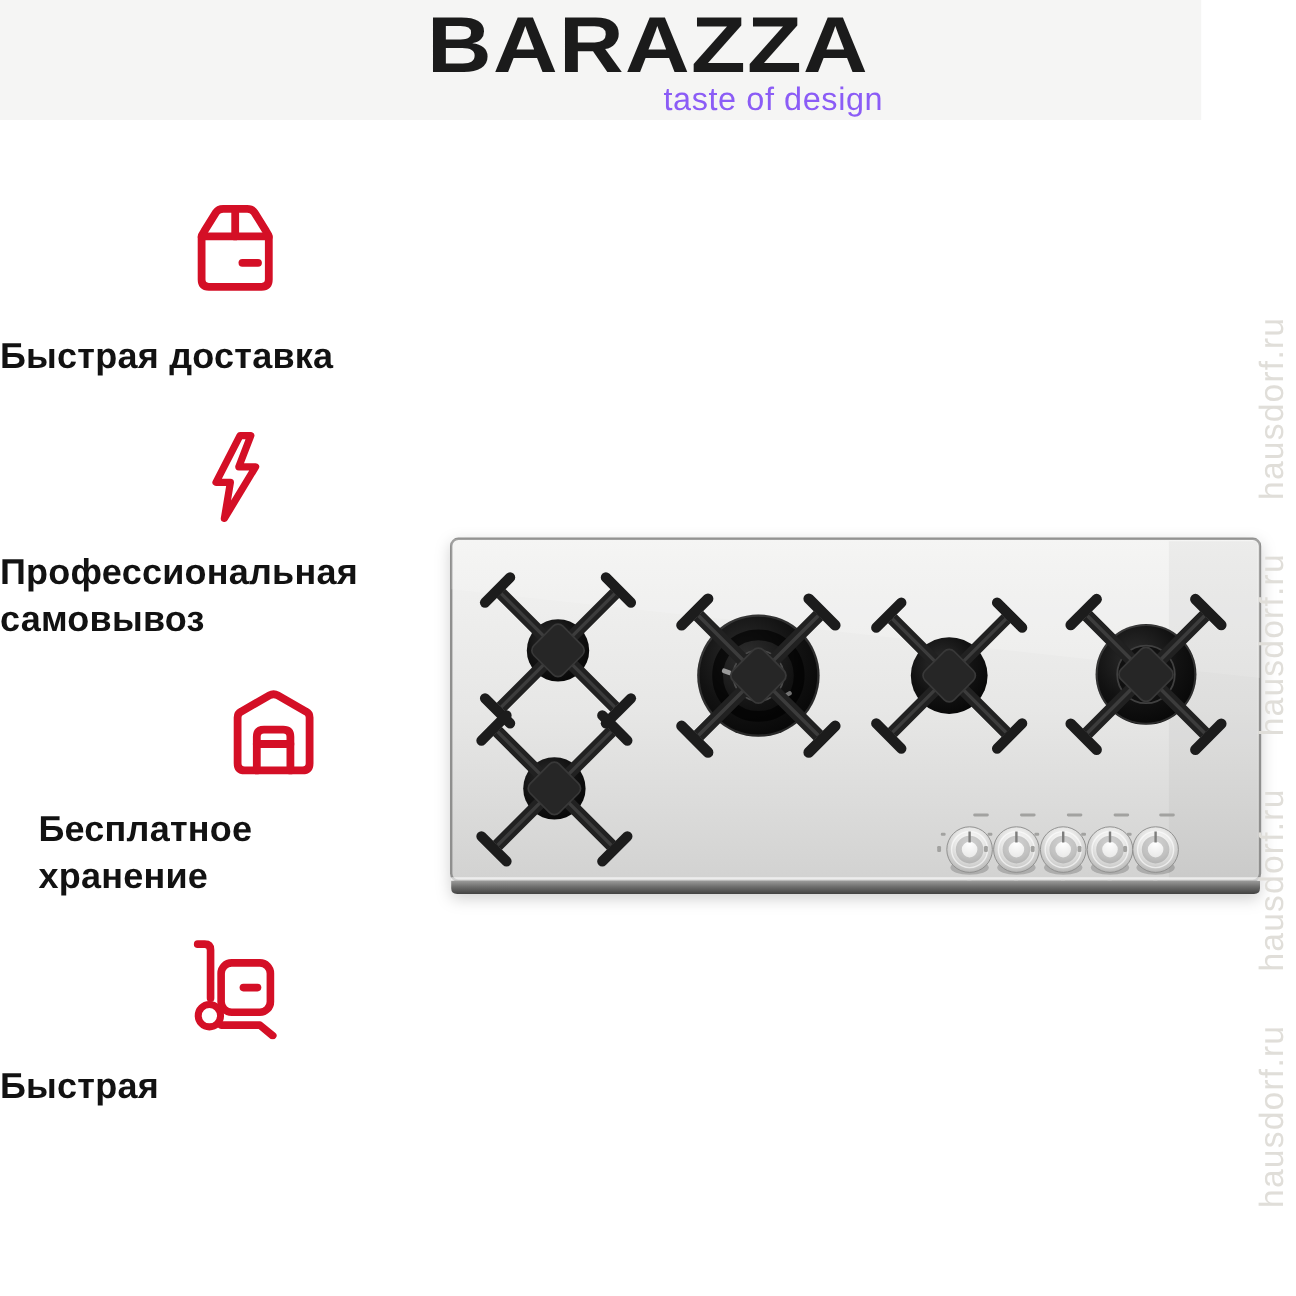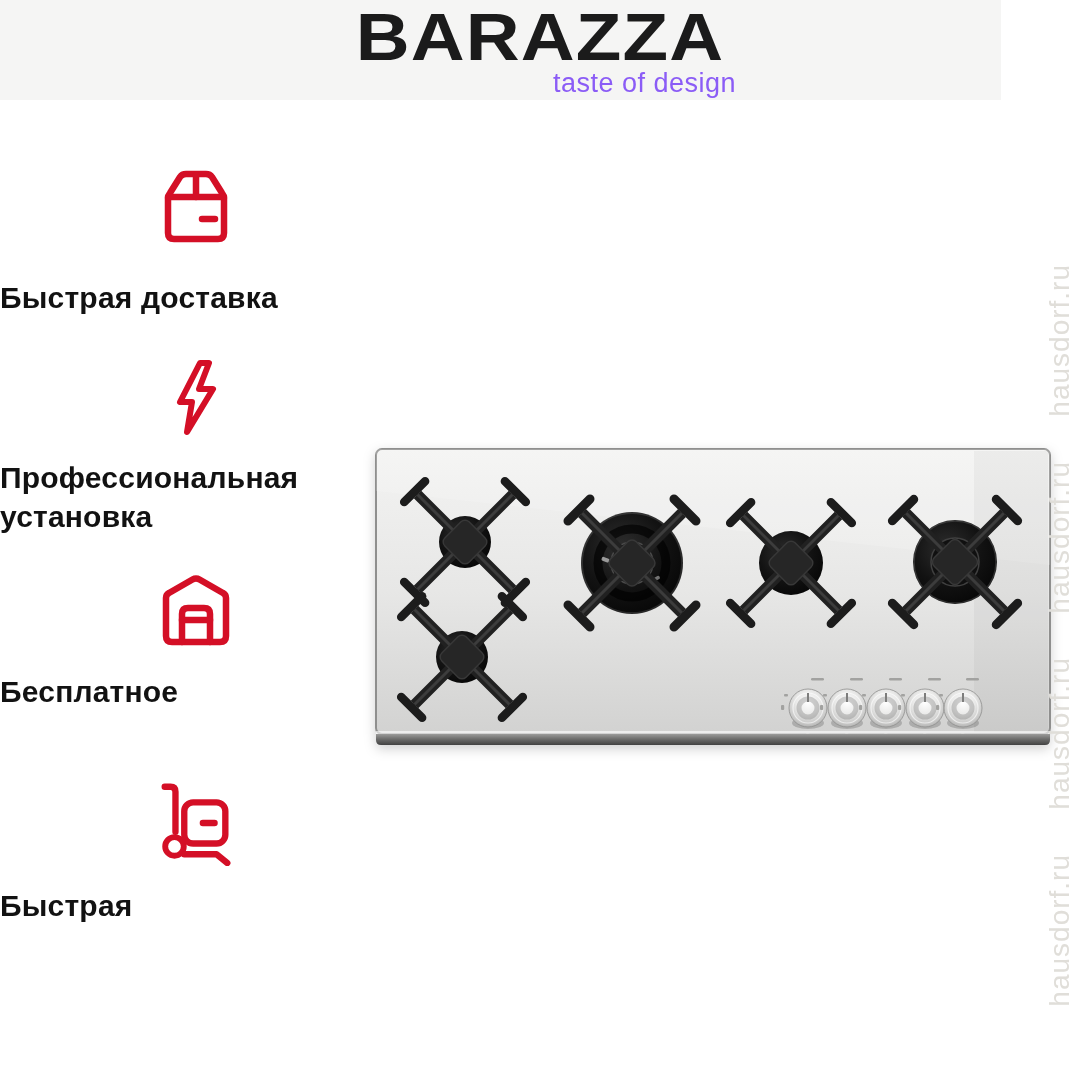--- a/index.html
+++ b/index.html
@@ -14,21 +14,21 @@
     font-size:66px; font-weight:700; letter-spacing:1px; color:#1b1b1b;
     transform:scaleX(1.13); transform-origin:center; line-height:64px; margin-top:5px;
     white-space:nowrap;
   }
   .logo-tagline{
     font-size:27px; font-weight:400; color:#8b5cf6; text-align:right;
     line-height:28px; margin-top:0px; letter-spacing:0.5px;
   }
   
   .feature{position:absolute; left:0; width:392px; text-align:left;}
-  .f1{top:162px;} .f2{top:358px;} .f3{top:568px;} .f4{top:778px;}
+  .f1{top:162px;} .f2{top:358px;} .f3{top:568px;padding-left:32px;} .f4{top:778px;}
   .f-icon{display:flex; justify-content:center; align-items:flex-start;}
   .f-icon svg{display:block;}
   .f-label{margin-top:20px; font-size:30px; line-height:39px; font-weight:700; letter-spacing:0.2px; color:#121212;}
   .f1 .f-label{margin-top:30px;}
   .f-label span{display:block;}
   
   .hob{position:absolute; left:374px; top:447px; width:678px; height:300px;
        filter:drop-shadow(0 4px 6px rgba(0,0,0,0.18));}
   
   .watermark{
@@ -68,34 +68,35 @@
   </div>
 
   <div class="feature f2">
     <div class="f-icon">
       <svg width="52" height="80" viewBox="0 0 52 80" fill="none" stroke="#d40f26" stroke-width="6" stroke-linecap="round" stroke-linejoin="round">
         <path d="M30 5 L10 44 H22 L17 74 L43 31 H29 L39 5 Z"></path>
       </svg>
     </div>
     <div class="f-label">
       <span>Профессиональная</span>
-      <span>установка</span>
+      <span>самовывоз</span>
     </div>
   </div>
 
   <div class="feature f3">
     <div class="f-icon">
       <svg width="84" height="84" viewBox="0 0 84 84" fill="none" stroke="#d40f26" stroke-width="6.5" stroke-linecap="round" stroke-linejoin="round">
         <path d="M12 68 V30 Q12 26.5 15 25 L38.5 11.5 Q42 9.5 45.5 11.5 L69 25 Q72 26.5 72 30 V68 Q72 74 66 74 H18 Q12 74 12 68 Z"></path>
         <path d="M28 74 V46 Q28 40 34 40 H50 Q56 40 56 46 V74"></path>
         <path d="M28 52 H56"></path>
       </svg>
     </div>
     <div class="f-label">
       <span>Бесплатное</span>
+      <span>хранение</span>
     </div>
   </div>
 
   <div class="feature f4">
     <div class="f-icon">
       <svg width="88" height="88" viewBox="0 0 90 90" fill="none" stroke="#d40f26" stroke-width="6.5" stroke-linecap="round" stroke-linejoin="round">
         <path d="M13 9 H19 Q24 9 24 14 V55"></path>
         <circle cx="23" cy="70" r="9.5" stroke-width="6"></circle>
         <path d="M33 78 H66 L77 87"></path>
         <rect x="33" y="25" width="42" height="42" rx="9"></rect>

